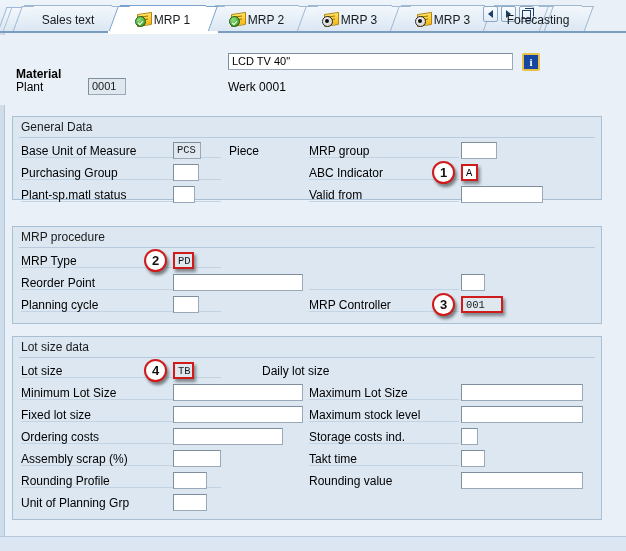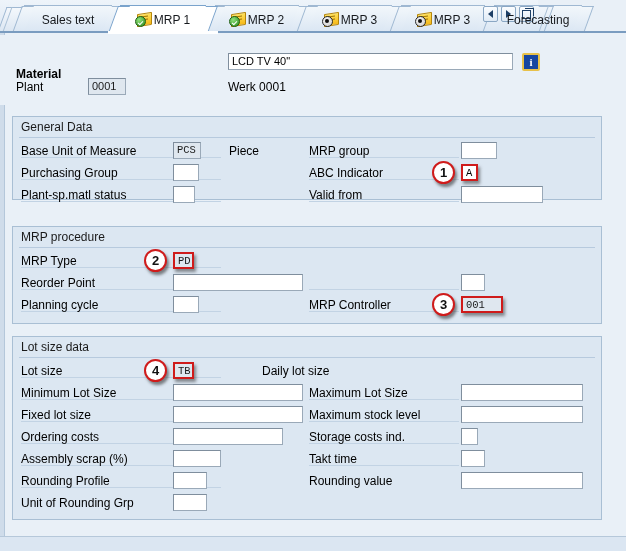--- a/index.html
+++ b/index.html
@@ -351,21 +351,21 @@
 
   <span class="lbl abs" style="left:8px;top:93px;">Ordering costs</span>
   <span class="fld abs" style="left:160px;top:91px;width:110px;"></span>
 
   <span class="lbl abs" style="left:8px;top:115px;">Assembly scrap (%)</span>
   <span class="fld abs" style="left:160px;top:113px;width:48px;"></span>
 
   <span class="lbl abs" style="left:8px;top:137px;">Rounding Profile</span>
   <span class="fld abs" style="left:160px;top:135px;width:34px;"></span>
 
-  <span class="lbl abs" style="left:8px;top:159px;">Unit of Rounding Grp</span>
+  <span class="lbl abs" style="left:8px;top:159px;">Unit of Planning Grp</span>
   <span class="fld abs" style="left:160px;top:157px;width:34px;"></span>
 
   <span class="lbl abs" style="left:296px;top:49px;">Maximum Lot Size</span>
   <span class="fld abs" style="left:448px;top:47px;width:122px;"></span>
 
   <span class="lbl abs" style="left:296px;top:71px;">Maximum stock level</span>
   <span class="fld abs" style="left:448px;top:69px;width:122px;"></span>
 
   <span class="lbl abs" style="left:296px;top:93px;"></span>
   <span class="lbl abs" style="left:296px;top:93px;">Storage costs ind.</span>

